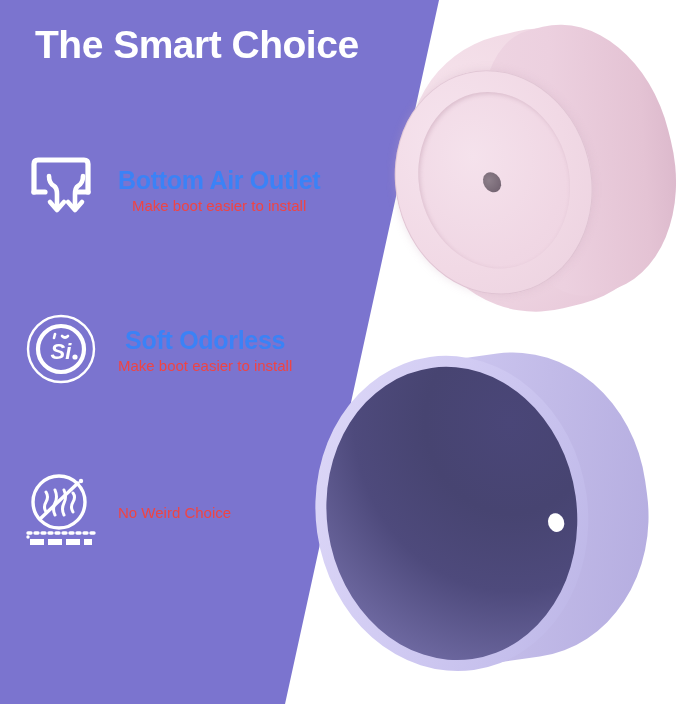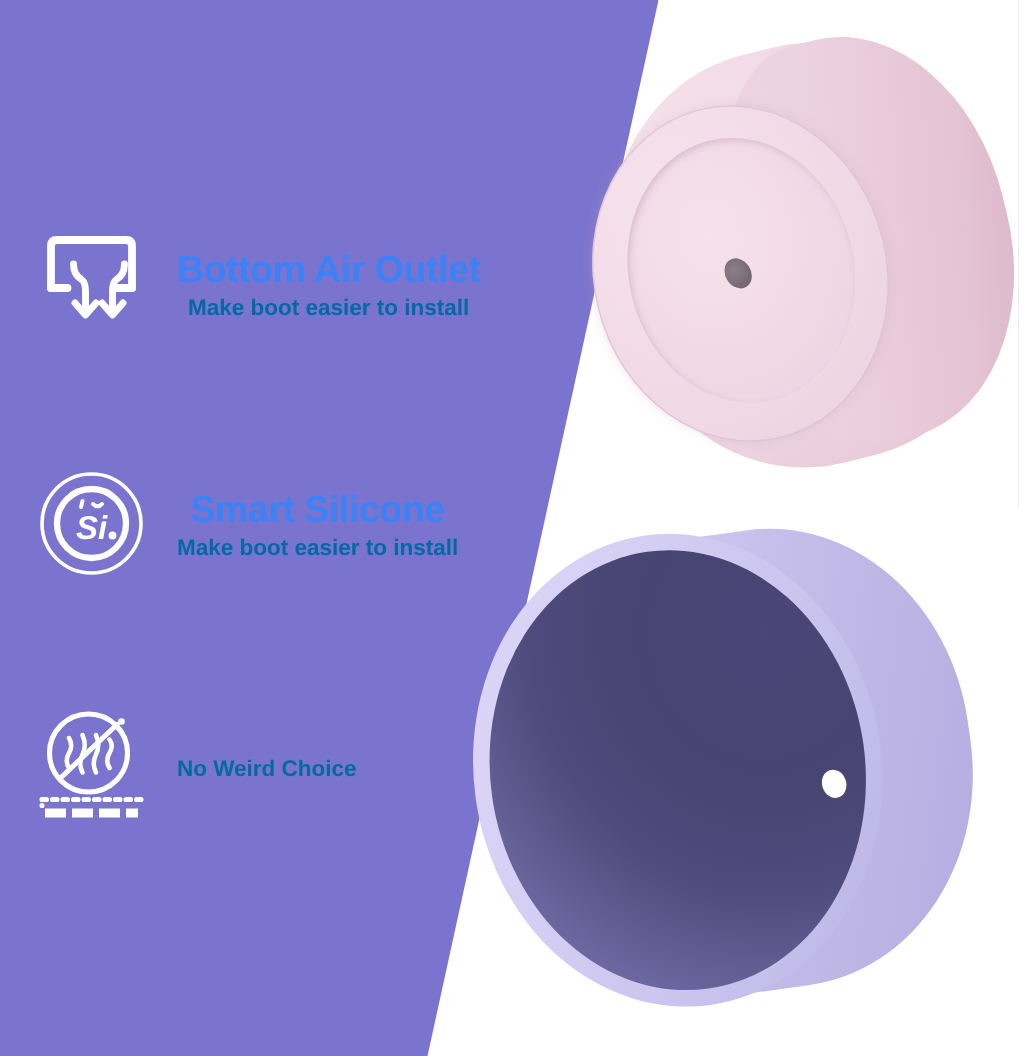--- a/index.html
+++ b/index.html
@@ -83,23 +83,23 @@
     padding-top: 2px;
   }
   .feature-title {
     color: #3b82f6;
     font-size: 25px;
     font-weight: bold;
     letter-spacing: -0.3px;
     white-space: nowrap;
   }
   .feature-sub {
-    color: #0369a1;
+    color: #ef4444;
     font-size: 15px;
-    font-weight: bold;
+    font-weight: normal;
     margin-top: 5px;
     white-space: nowrap;
   }
 
   
   .boot-pink-wrap {
     position: absolute;
     left: 372px;
     top: 24px;
     width: 320px;
@@ -224,20 +224,21 @@
     <div class="boot-pink-hole"></div>
   </div>
 
   <div class="boot-lav-wrap">
     <div class="boot-lav-body"></div>
     <div class="boot-lav-rim"></div>
     <div class="boot-lav-cavity"></div>
     <div class="boot-lav-hole"></div>
   </div>
 
+  <div class="headline">The Smart Choice</div>
 
   <div class="feature feature-1">
     <div class="feature-icon">
       <svg width="74" height="74" viewBox="0 0 74 74" fill="none">
         <path d="M10 40 L10 12 Q10 8 14 8 L60 8 Q64 8 64 12 L64 40" stroke="#ffffff" stroke-width="5.2" stroke-linecap="round" fill="none"></path>
         <path d="M10 40 L21 40" stroke="#ffffff" stroke-width="5.2" stroke-linecap="round"></path>
         <path d="M53 40 L64 40" stroke="#ffffff" stroke-width="5.2" stroke-linecap="round"></path>
         <path d="M25 24 Q25 31 30 34 Q33 36 33 42 L33 57" stroke="#ffffff" stroke-width="4.6" stroke-linecap="round" fill="none"></path>
         <path d="M26 50 L33 58 L40 50" stroke="#ffffff" stroke-width="4.6" stroke-linecap="round" stroke-linejoin="round" fill="none"></path>
         <path d="M49 24 Q49 31 44 34 Q41 36 41 42 L41 57" stroke="#ffffff" stroke-width="4.6" stroke-linecap="round" fill="none" transform="translate(10,0)"></path>
@@ -255,21 +256,21 @@
       <svg width="74" height="74" viewBox="0 0 74 74" fill="none">
         <circle cx="37" cy="37" r="33" stroke="#ffffff" stroke-width="2.4" fill="none"></circle>
         <circle cx="37" cy="37" r="23" stroke="#ffffff" stroke-width="4.2" fill="none"></circle>
         <path d="M30 26 L31 22" stroke="#ffffff" stroke-width="2.6" stroke-linecap="round"></path>
         <path d="M38 24 Q41 27 44 24" stroke="#ffffff" stroke-width="2.6" stroke-linecap="round" fill="none"></path>
         <text x="37" y="47" font-family="'Liberation Sans', sans-serif" font-size="22" font-weight="bold" font-style="italic" fill="#ffffff" text-anchor="middle">Si</text>
         <circle cx="51" cy="45" r="2.6" fill="#ffffff"></circle>
       </svg>
     </div>
     <div class="feature-text">
-      <div class="feature-title">Smart Silicone</div>
+      <div class="feature-title">Soft Odorless</div>
       <div class="feature-sub">Make boot easier to install</div>
     </div>
   </div>
 
   <div class="feature feature-3">
     <div class="feature-icon">
       <svg width="78" height="78" viewBox="0 0 78 78" fill="none">
         <circle cx="37" cy="32" r="26" stroke="#ffffff" stroke-width="3.4" fill="none"></circle>
         <path d="M24 42 Q21 37 24 32 Q27 27 24 22" stroke="#ffffff" stroke-width="3" stroke-linecap="round" fill="none"></path>
         <path d="M33 45 Q30 39 33 33 Q36 27 33 20" stroke="#ffffff" stroke-width="3" stroke-linecap="round" fill="none"></path>

